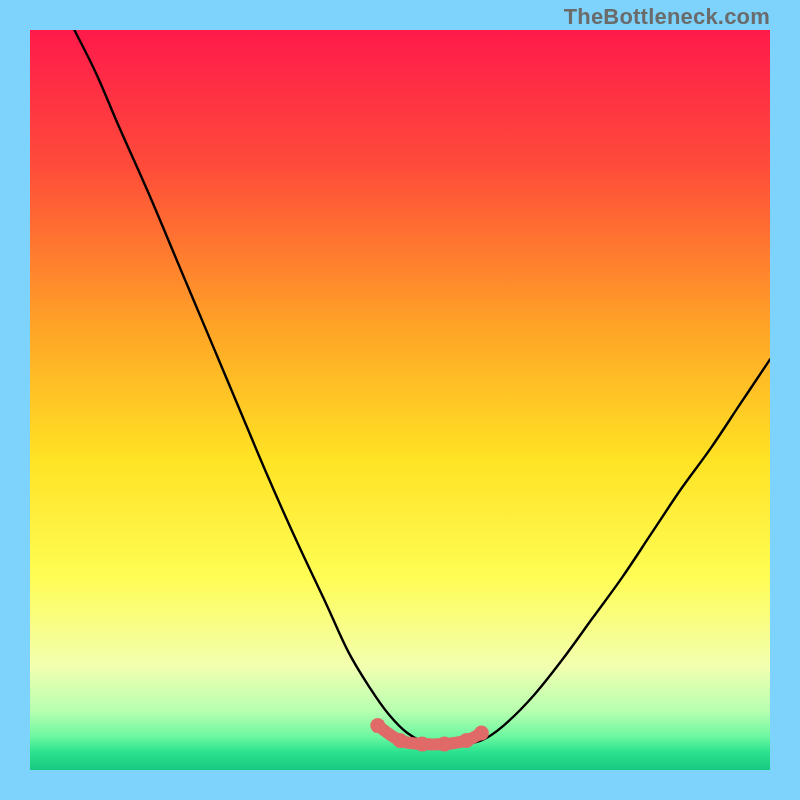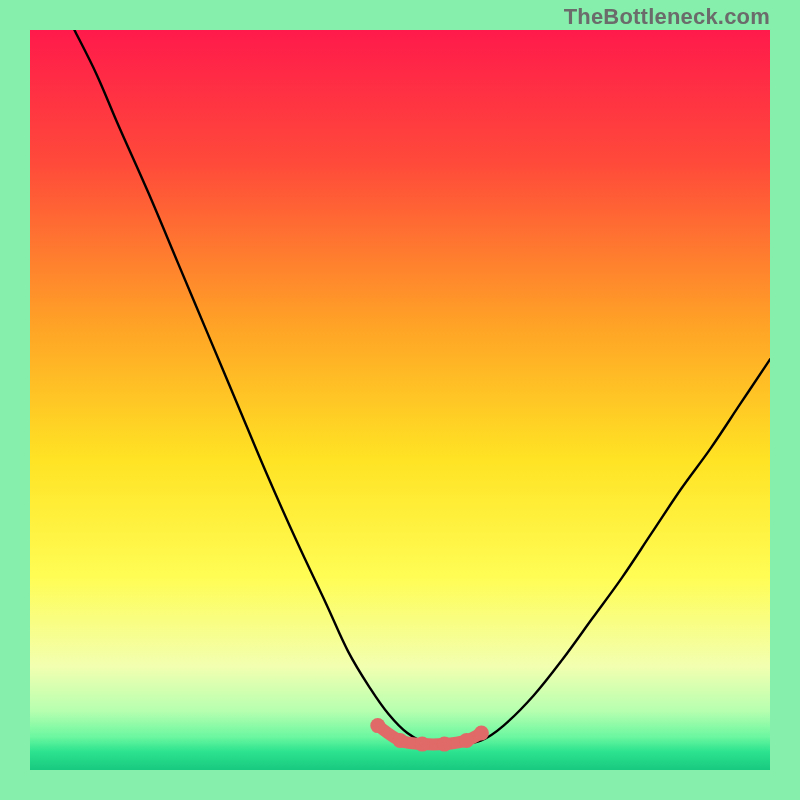--- a/index.html
+++ b/index.html
@@ -1,21 +1,21 @@
 <!DOCTYPE html>
 <html><head>
 <meta charset="utf-8">
 <style>
   * { margin: 0; padding: 0; box-sizing: border-box; }
   html, body { width: 800px; height: 800px; overflow: hidden; background: #000; }
   .frame {
     position: relative;
     width: 800px;
     height: 800px;
-    background: #86efac;
+    background: #7dd3fc;
     text-align: right;
   }
   .plot-area {
     position: absolute;
     left: 30px;
     top: 30px;
     width: 740px;
     height: 740px;
     overflow: hidden;
   }

